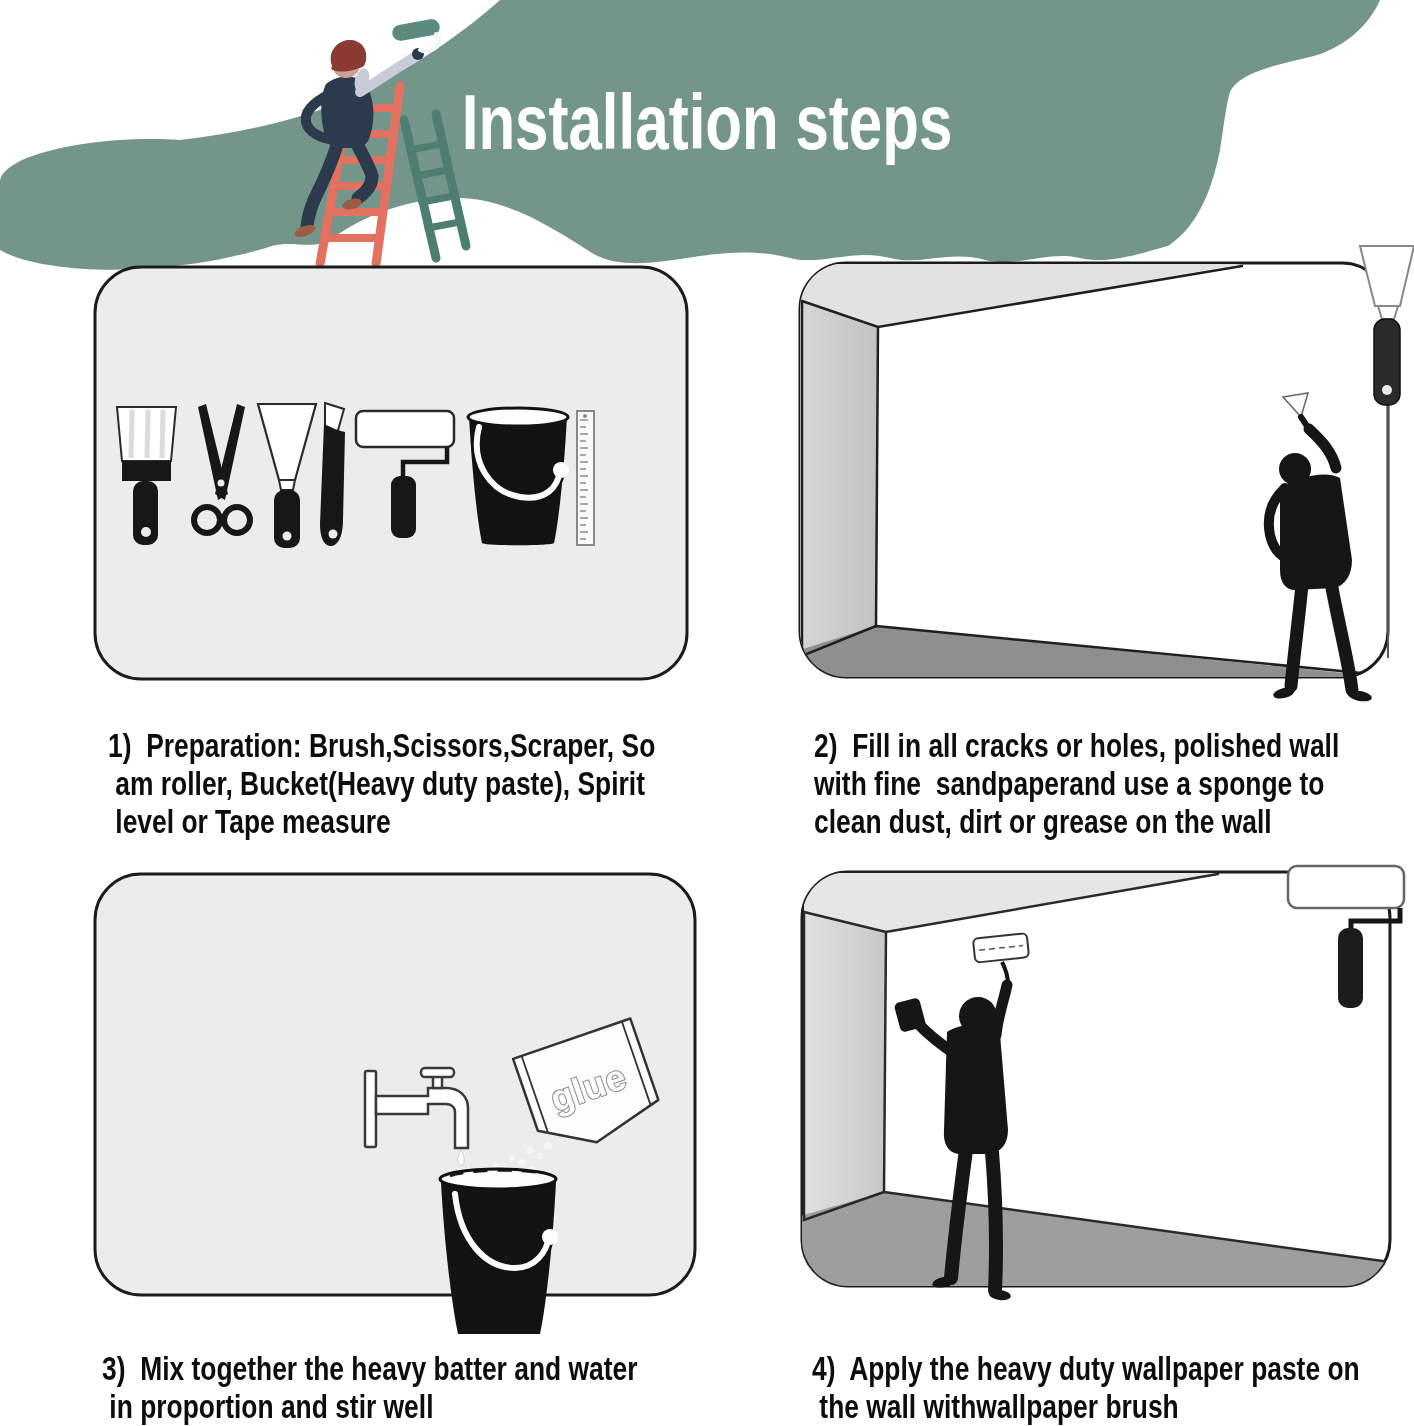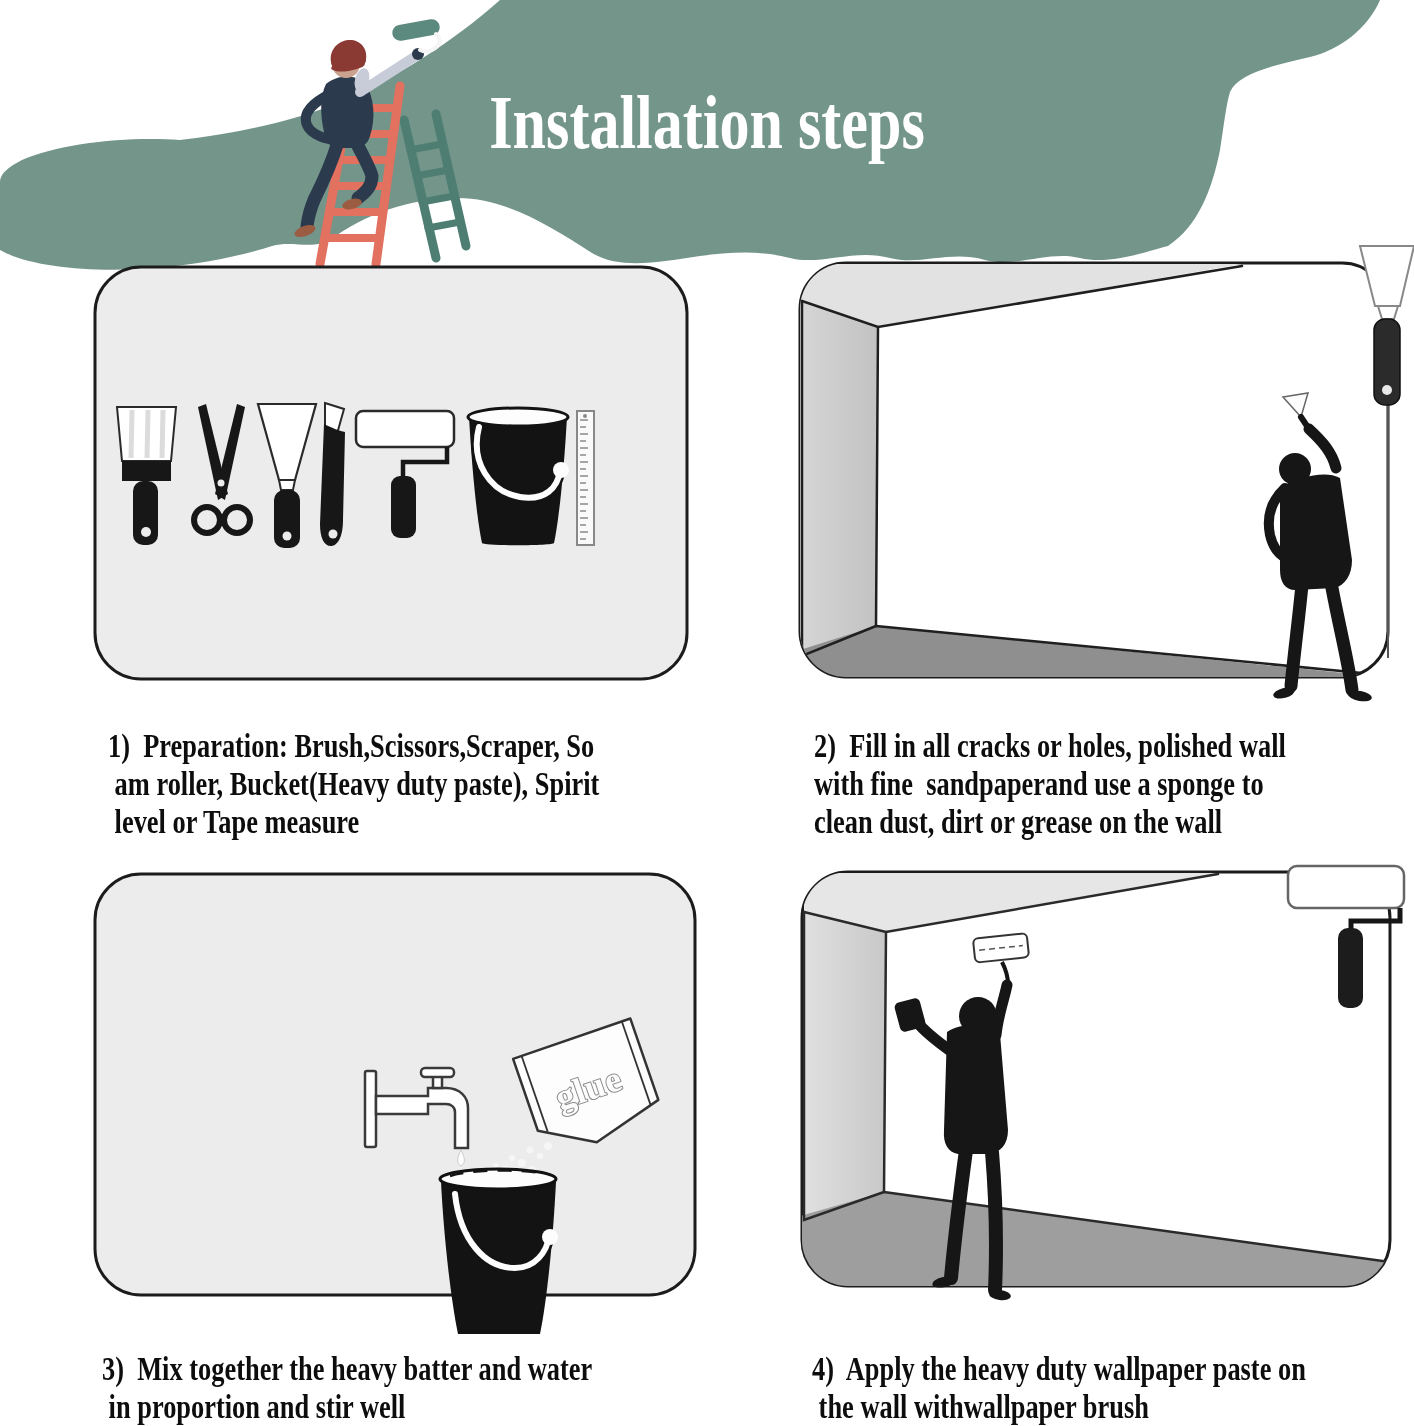--- a/index.html
+++ b/index.html
@@ -1,18 +1,18 @@
 <!DOCTYPE html>
 <html><head>
 <meta charset="utf-8">
 <style>
   html,body{margin:0;padding:0;background:#ffffff;}
   .canvas{
     position:relative;width:1414px;height:1426px;background:#ffffff;
-    overflow:hidden;font-family:Liberation Serif, serif;
+    overflow:hidden;font-family:Liberation Sans, sans-serif;
   }
   .abs{position:absolute;}
   .title{
     left:0;top:78px;width:1414px;text-align:center;
     font-size:77px;font-weight:bold;color:#ffffff;letter-spacing:0px;
     transform:scaleX(0.78);transform-origin:50% 50%;
     white-space:pre;
   }
   .caption{
     font-size:33px;font-weight:bold;color:#0d0d0d;line-height:38px;

